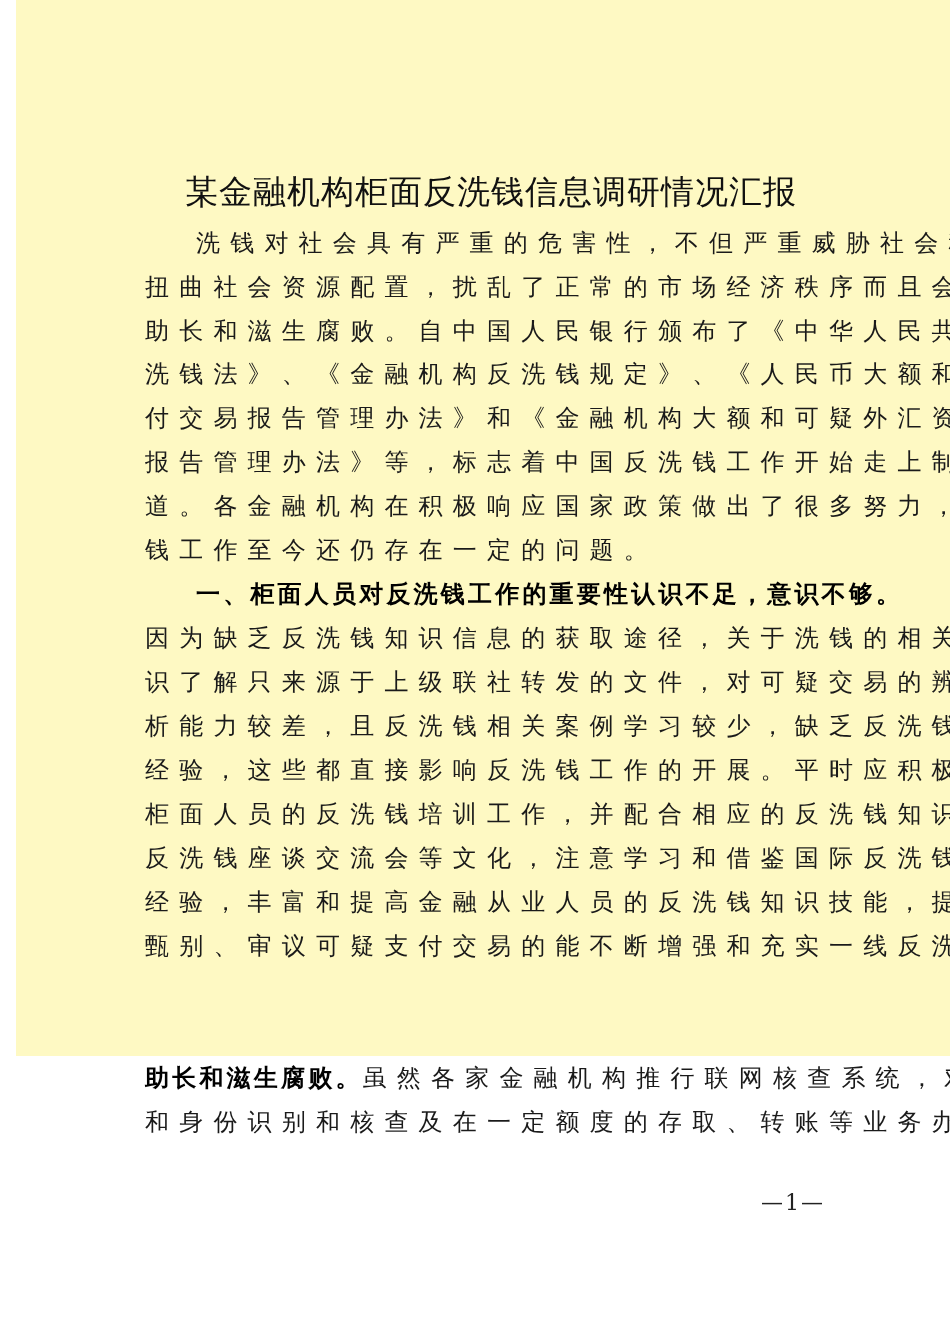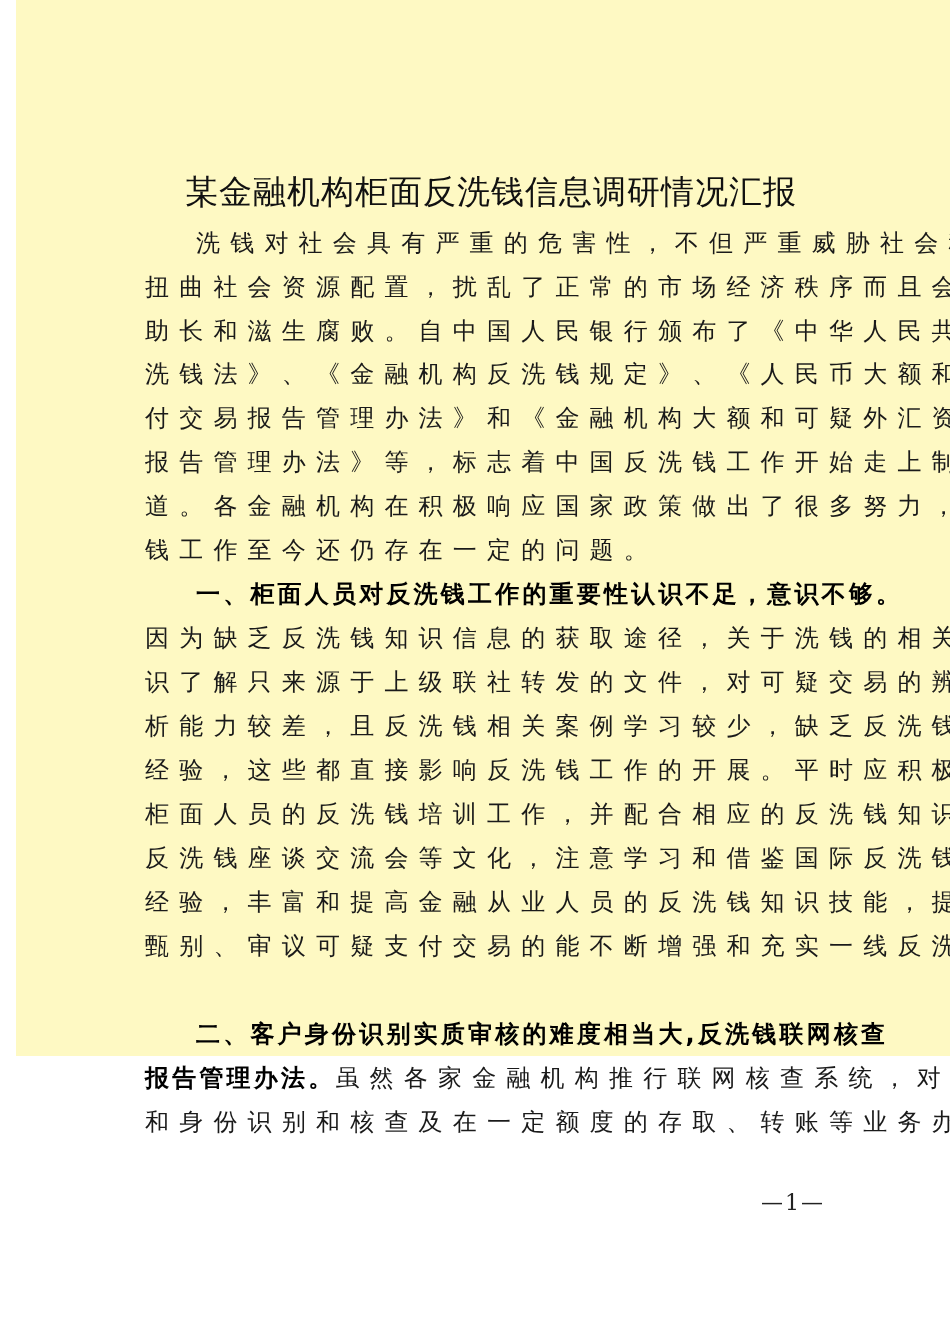--- a/index.html
+++ b/index.html
@@ -41,20 +41,19 @@
   <div class="line indent bold" style="top:573px;">一、柜面人员对反洗钱工作的重要性认识不足，意识不够。</div>
   <div class="line" style="top:617px;">因为缺乏反洗钱知识信息的获取途径，关于洗钱的相关业务知</div>
   <div class="line" style="top:661px;">识了解只来源于上级联社转发的文件，对可疑交易的辨别和分</div>
   <div class="line" style="top:705px;">析能力较差，且反洗钱相关案例学习较少，缺乏反洗钱的工作</div>
   <div class="line" style="top:749px;">经验，这些都直接影响反洗钱工作的开展。平时应积极开展对</div>
   <div class="line" style="top:793px;">柜面人员的反洗钱培训工作，并配合相应的反洗钱知识竞赛、</div>
   <div class="line" style="top:837px;">反洗钱座谈交流会等文化，注意学习和借鉴国际反洗钱的先进</div>
   <div class="line" style="top:881px;">经验，丰富和提高金融从业人员的反洗钱知识技能，提高处理、</div>
   <div class="line" style="top:925px;">甄别、审议可疑支付交易的能不断增强和充实一线反洗钱操作</div>
 
-  <div class="line indent bold" style="top:1013px;">二、客户身份识别实质审核的难度相当大,反洗钱联网核查</div>
   <div class="line" style="top:1057px;">
-    <span class="bold-lead">报告管理办法。</span><span>虽然各家金融机构推行联网核查系统，对客户</span>
+    <span class="bold-lead">助长和滋生腐败。</span><span>虽然各家金融机构推行联网核查系统，对客户</span>
   </div>
   <div class="line" style="top:1101px;">和身份识别和核查及在一定额度的存取、转账等业务办理进行</div>
 
   <div class="page-num">—1—</div>
 </div>
 
 </body></html>

